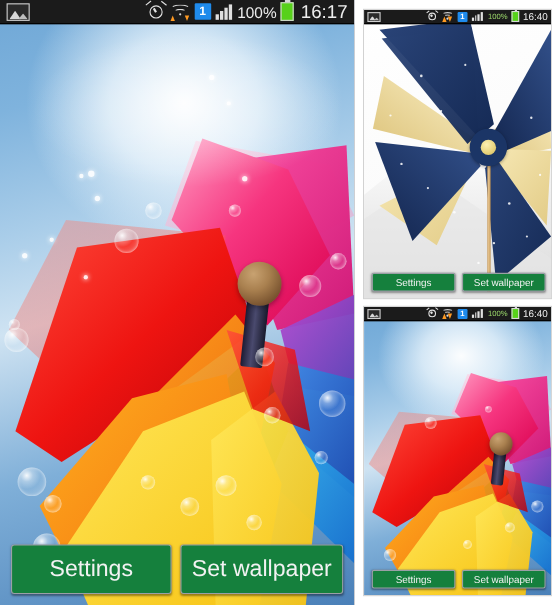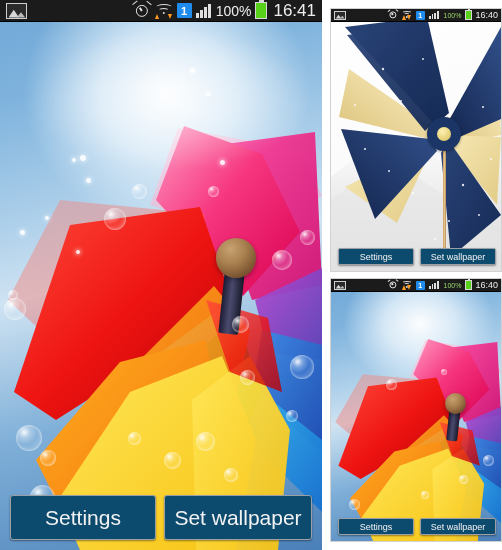--- a/index.html
+++ b/index.html
@@ -102,21 +102,21 @@
   .navy-center{ position:absolute; border-radius:50%;
      background:#1b3566; box-shadow:0 1px 3px rgba(0,0,0,.35); }
   .navy-button{ position:absolute; border-radius:50%;
      background:radial-gradient(circle at 38% 32%, #fdf0b2, #e7d27a 60%, #c9b159 100%); }
   .navy-stick{ position:absolute;
      background:linear-gradient(90deg,#c79a5e,#e8c690 45%,#b88c4f); }
 
   
   .btnrow{ position:absolute; display:flex; z-index:30; }
   .wbtn{
-    background:#0c4a6e;
+    background:#15803d;
     border:1px solid #9aa0a6;
     color:#f2f2f2;
     display:flex; align-items:center; justify-content:center;
     text-align:left; white-space:nowrap;
     box-shadow:0 1px 2px rgba(0,0,0,.4);
   }
 
   
   #main-panel{ left:0; top:0; width:322px; height:550px; }
   #main-panel .statusbar{ height:22px; padding:0 6px; font-size:15px; }
@@ -329,21 +329,21 @@
         </span>
         <span class="ic-badge">1</span>
         <span class="ic-signal">
           <i></i>
             <i></i>
             <i></i>
             <i></i>
         </span>
         <span class="sb-pct">100%</span>
         <span class="ic-batt"></span>
-        <span class="sb-clock">16:41</span>
+        <span class="sb-clock">16:17</span>
       </div>
     </div>
 
     <div class="btnrow">
       <div class="wbtn b1">Settings</div>
       <div class="wbtn b2">Set wallpaper</div>
     </div>
   </div>
 
   <div class="panel" id="tr-panel">

